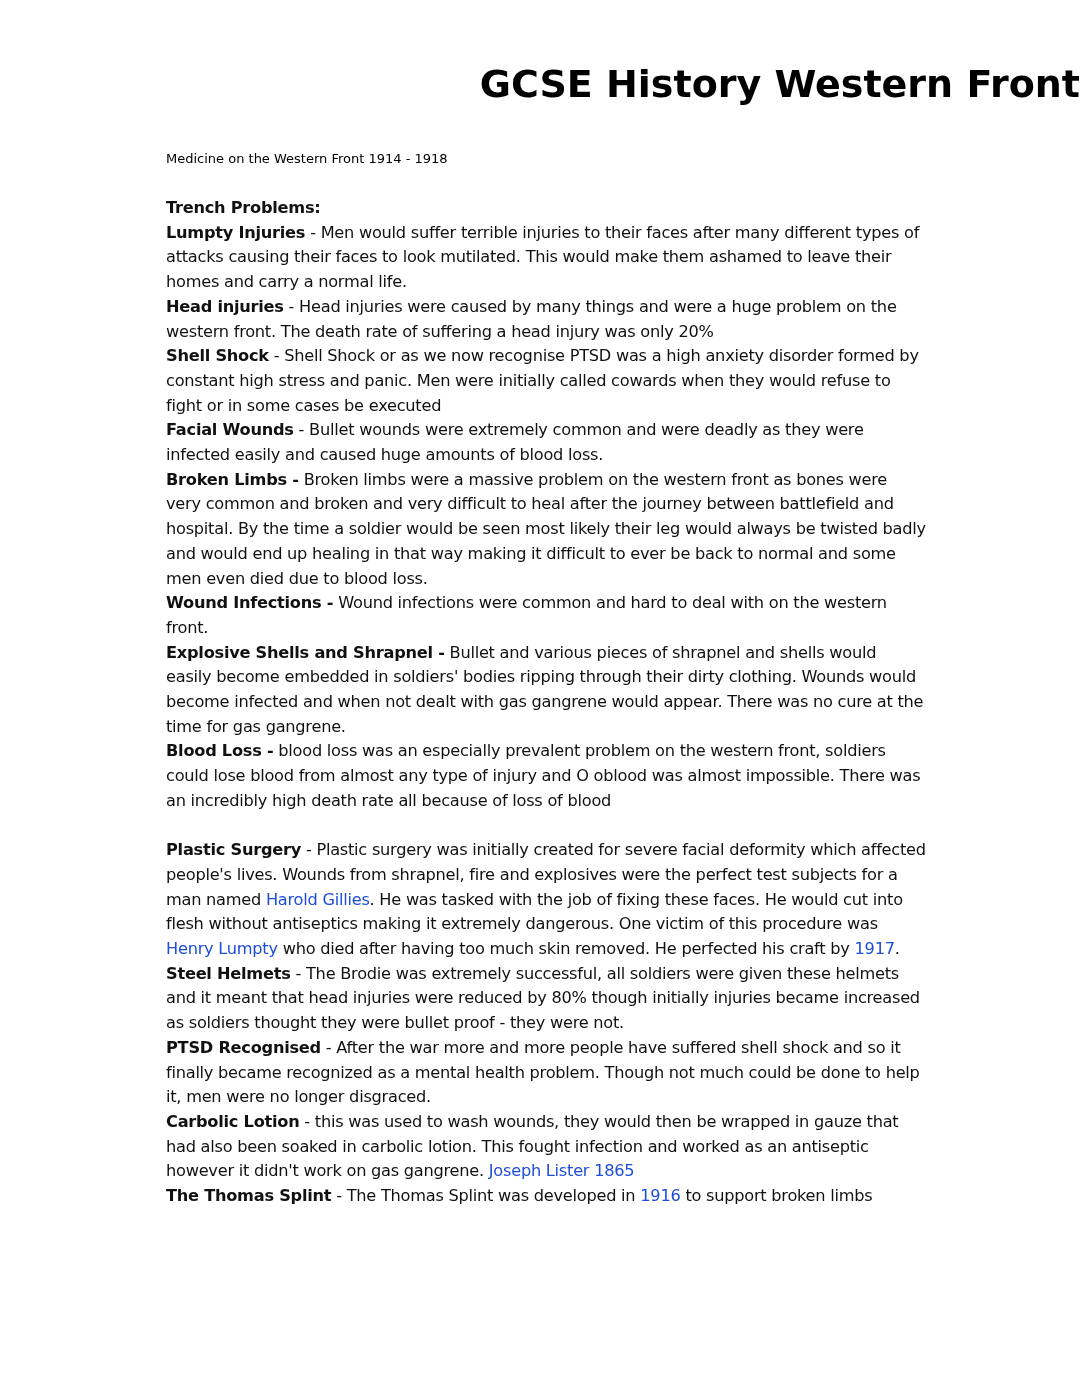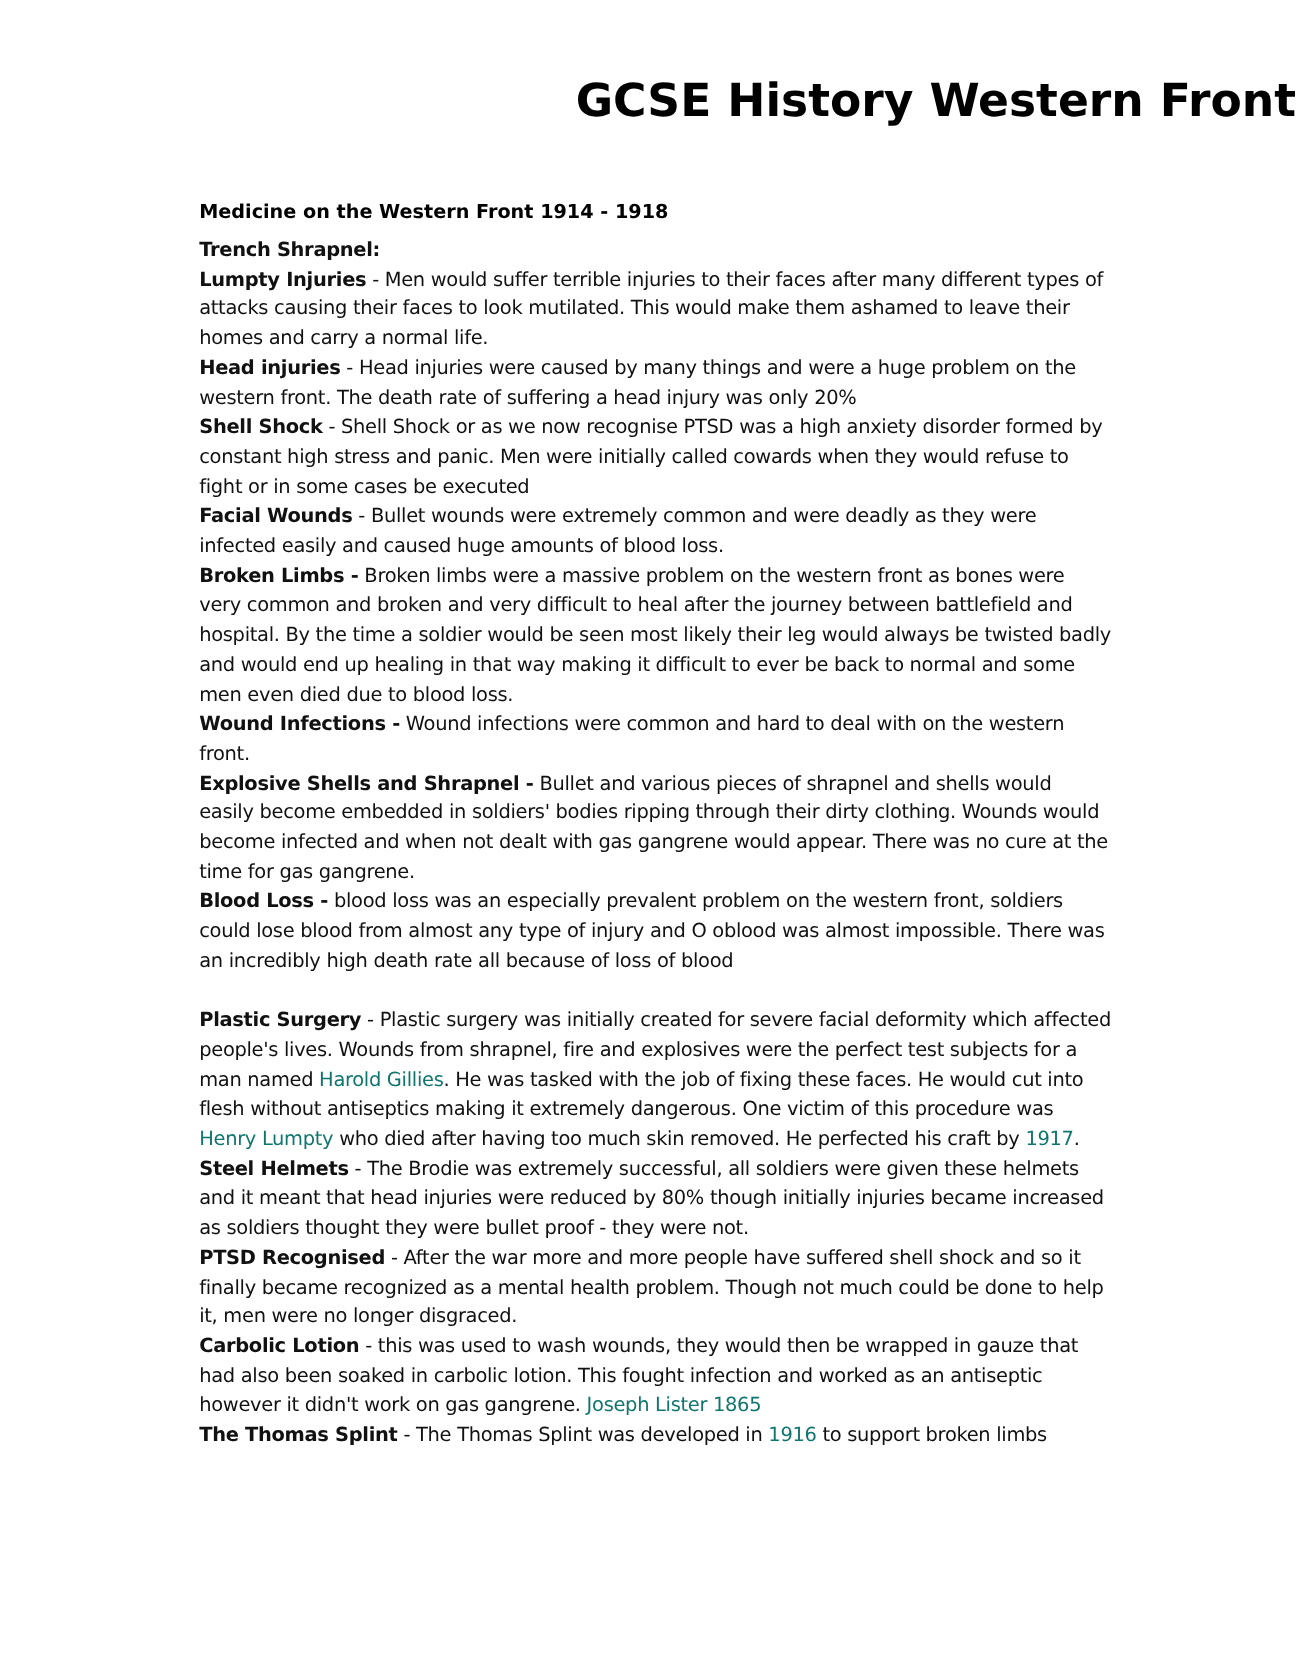--- a/index.html
+++ b/index.html
@@ -4,43 +4,43 @@
 <style>
   html, body { margin: 0; padding: 0; background: #ffffff; }
   body { width: 1080px; height: 1397px; position: relative; overflow: hidden; color: #000; }
   .page { position: absolute; left: 166px; top: 0; width: 760px; }
   .title {
     position: absolute; left: -166px; width: 1080px; top: 62px; text-align: right;
     font-family: "DejaVu Sans", sans-serif; font-weight: bold; font-size: 38px; letter-spacing: 0px;
     margin: 0;
   }
   .subtitle {
-    position: absolute; top: 167px; left: 0; margin: 0;
-    font-family: "DejaVu Sans", sans-serif; font-weight: bold; font-size: 16px;
+    position: absolute; top: 151px; left: 0; margin: 0;
+    font-family: "DejaVu Sans", sans-serif; font-weight: normal; font-size: 13px;
   }
   .body {
     position: absolute; top: 196px; left: 0; width: 760px;
     font-family: "DejaVu Sans", sans-serif; font-size: 16.2px; line-height: 24.7px;
     letter-spacing: -0.25px; color: #111;
   }
   .section-heading { font-weight: bold; margin: 0; }
   .entry { margin: 0; }
   .term { font-weight: bold; }
-  .accent { color: #0f766e; text-align: right; }
+  .accent { color: #1d4ed8; text-align: right; }
   .gap { height: 24.7px; }
 </style>
 </head>
 <body>
 
 <div class="page">
   <h1 class="title">GCSE History Western Front</h1>
   <h2 class="subtitle">Medicine on the Western Front 1914 - 1918</h2>
 
   <div class="body">
-    <p class="section-heading">Trench Shrapnel:</p>
+    <p class="section-heading">Trench Problems:</p>
 
     <p class="entry"><span class="term">Lumpty Injuries</span><span> - </span><span>Men would suffer terrible injuries to their faces after many different types of attacks causing their faces to look mutilated. This would make them ashamed to leave their homes and carry a normal life.</span></p>
 
     <p class="entry"><span class="term">Head injuries</span><span> - </span><span>Head injuries were caused by many things and were a huge problem on the western front. The death rate of suffering a head injury was only 20%</span></p>
 
     <p class="entry"><span class="term">Shell Shock</span><span> - </span><span>Shell Shock or as we now recognise PTSD was a high anxiety disorder formed by constant high stress and panic. Men were initially called cowards when they would refuse to fight or in some cases be executed</span></p>
 
     <p class="entry"><span class="term">Facial Wounds</span><span> - </span><span>Bullet wounds were extremely common and were deadly as they were infected easily and caused huge amounts of blood loss.</span></p>
 
     <p class="entry"><span class="term">Broken Limbs -</span><span> </span><span>Broken limbs were a massive problem on the western front as bones were very common and broken and very difficult to heal after the journey between battlefield and hospital. By the time a soldier would be seen most likely their leg would always be twisted badly and would end  up healing in that way making it difficult to ever be back to normal and some men even died due to blood loss.</span></p>

